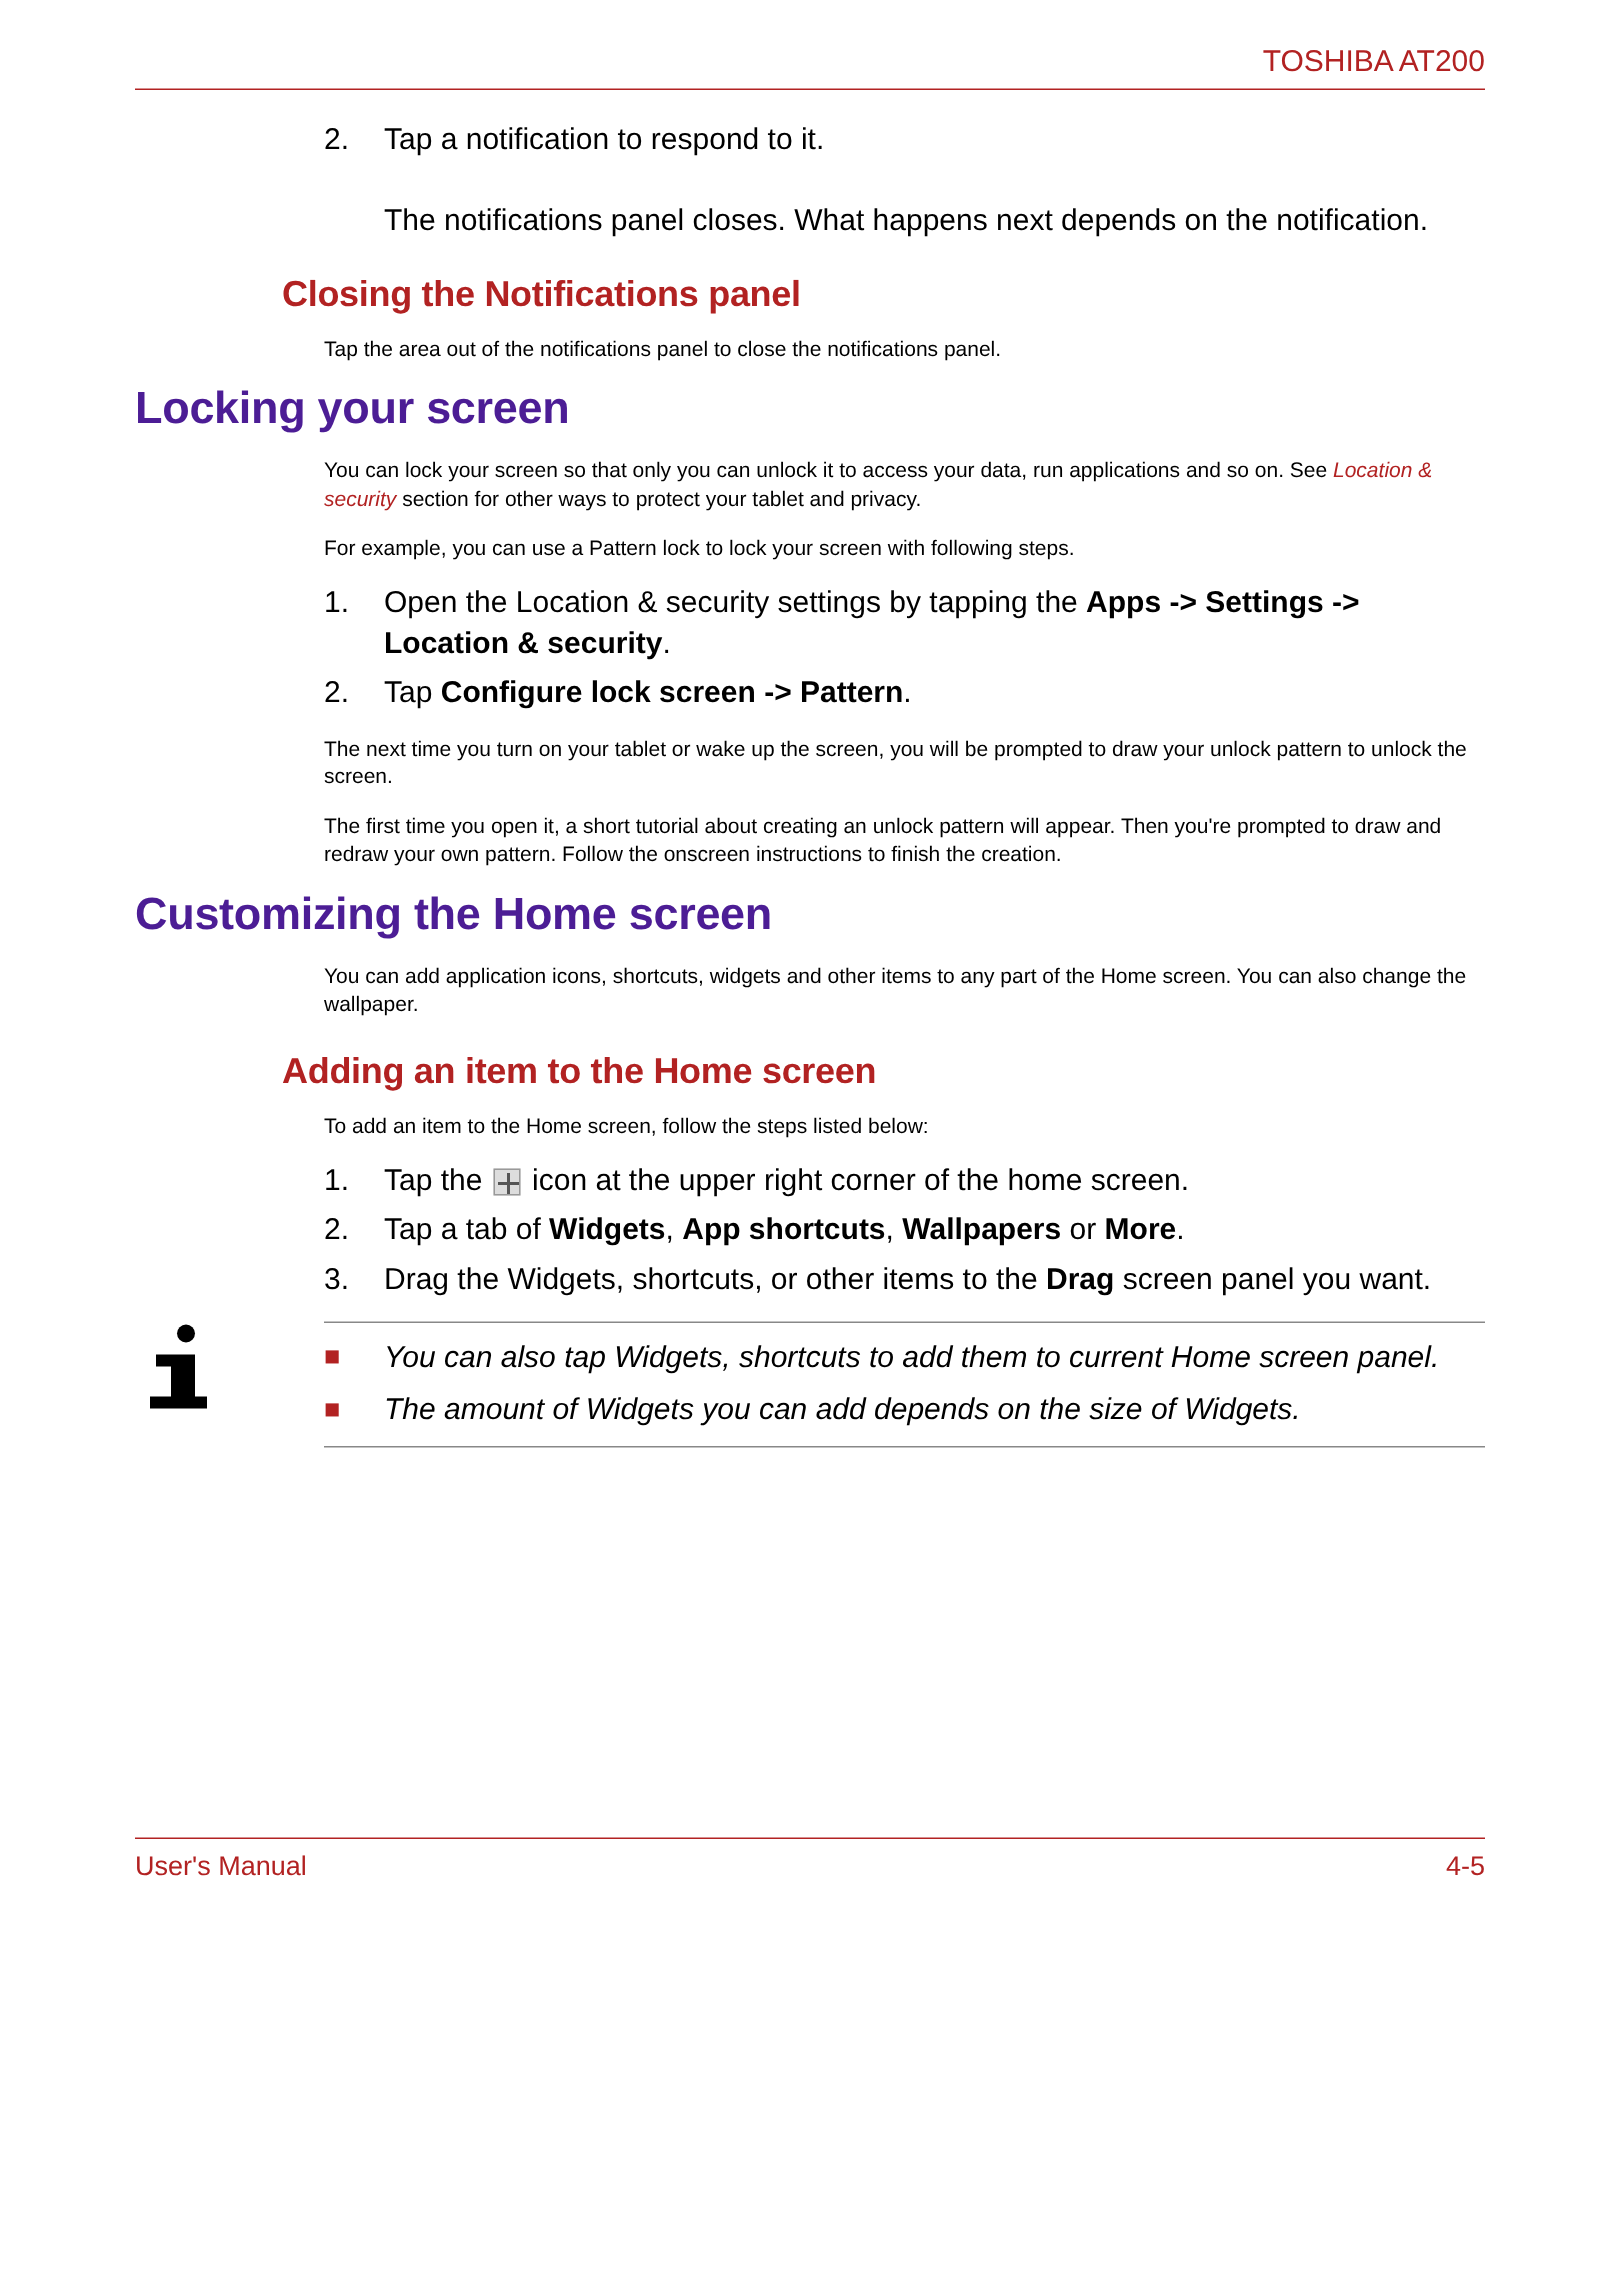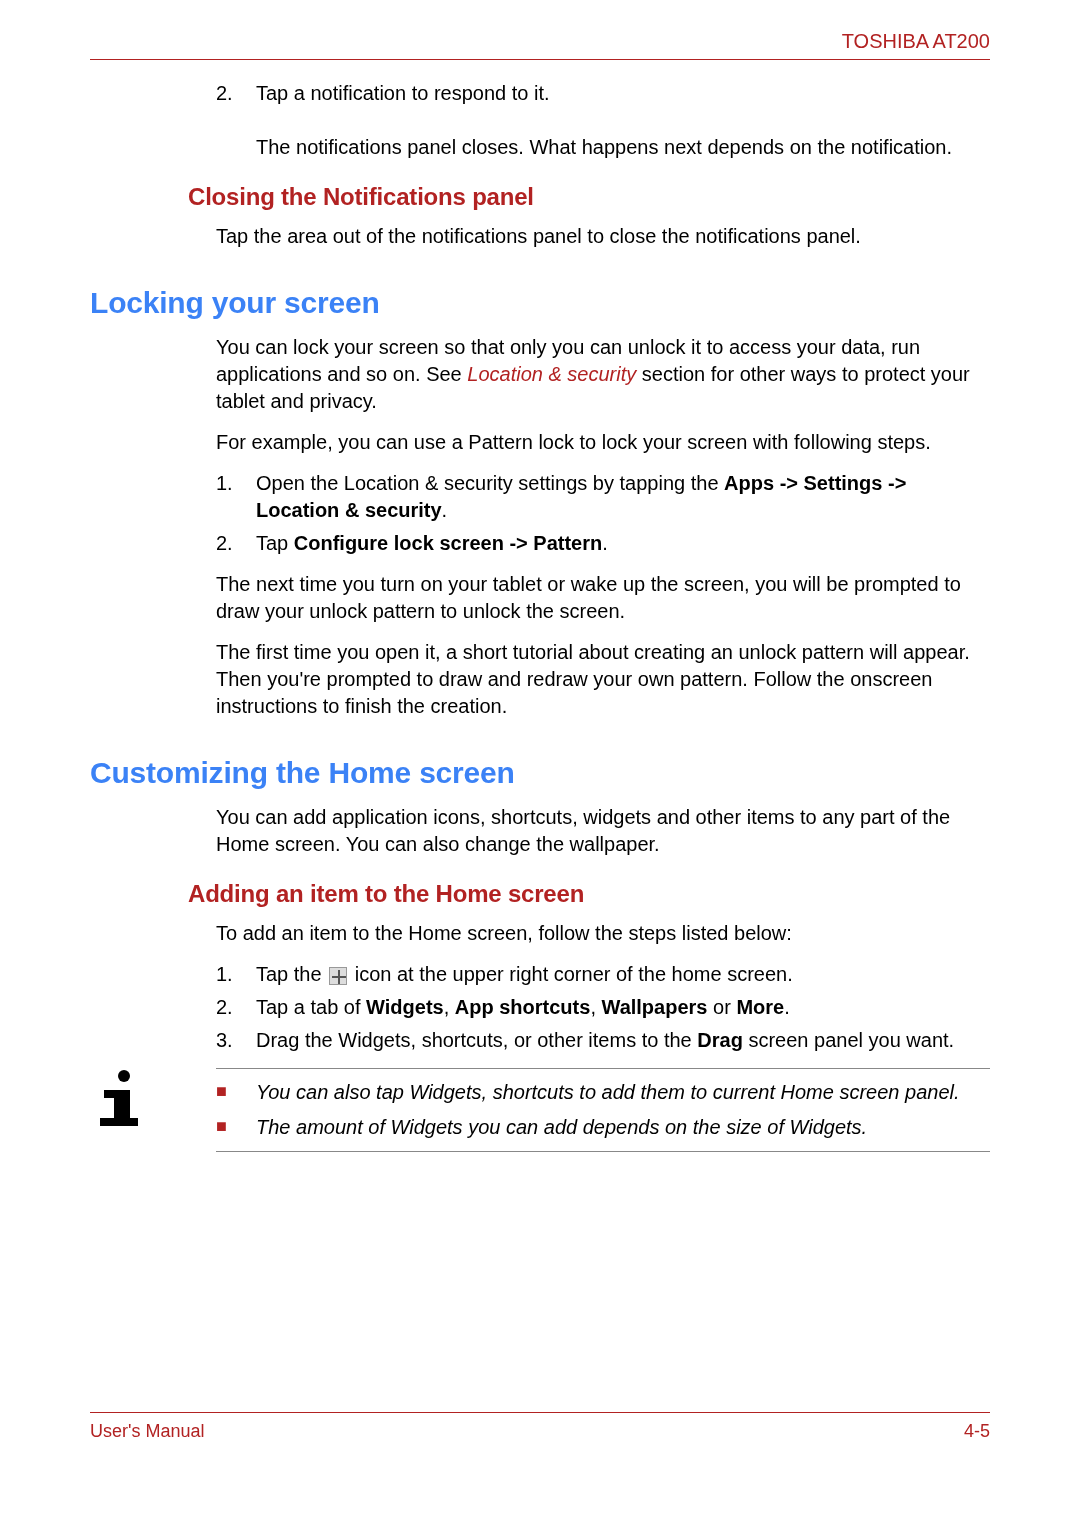--- a/index.html
+++ b/index.html
@@ -38,21 +38,21 @@
     gap: 14px;
   }
   .body-indent {
     margin-left: 126px;
     margin-right: 0;
   }
   .h2-indent {
     margin-left: 98px;
   }
   .p {
-    font-size: 20px;
+    font-size: 14px;
     line-height: 1.35;
     color: #000;
     margin-bottom: 14px;
   }
   .ol {
     list-style: none;
     margin-bottom: 14px;
   }
   .ol li {
     font-size: 20px;
@@ -63,23 +63,23 @@
   .ol li .num {
     width: 40px;
     flex-shrink: 0;
   }
   .ol li .txt {
     flex: 1;
   }
   .h1 {
     font-family: Arial, Helvetica, sans-serif;
     font-weight: 900;
-    color: #3b82f6;
+    color: #4c1d95;
     font-size: 30px;
-    margin-top: 36px;
+    margin-top: 14px;
     margin-bottom: 14px;
     letter-spacing: -0.2px;
   }
   .h2 {
     font-family: Arial, Helvetica, sans-serif;
     font-weight: 900;
     color: #b22222;
     font-size: 24px;
     margin-top: 22px;
     margin-bottom: 12px;

